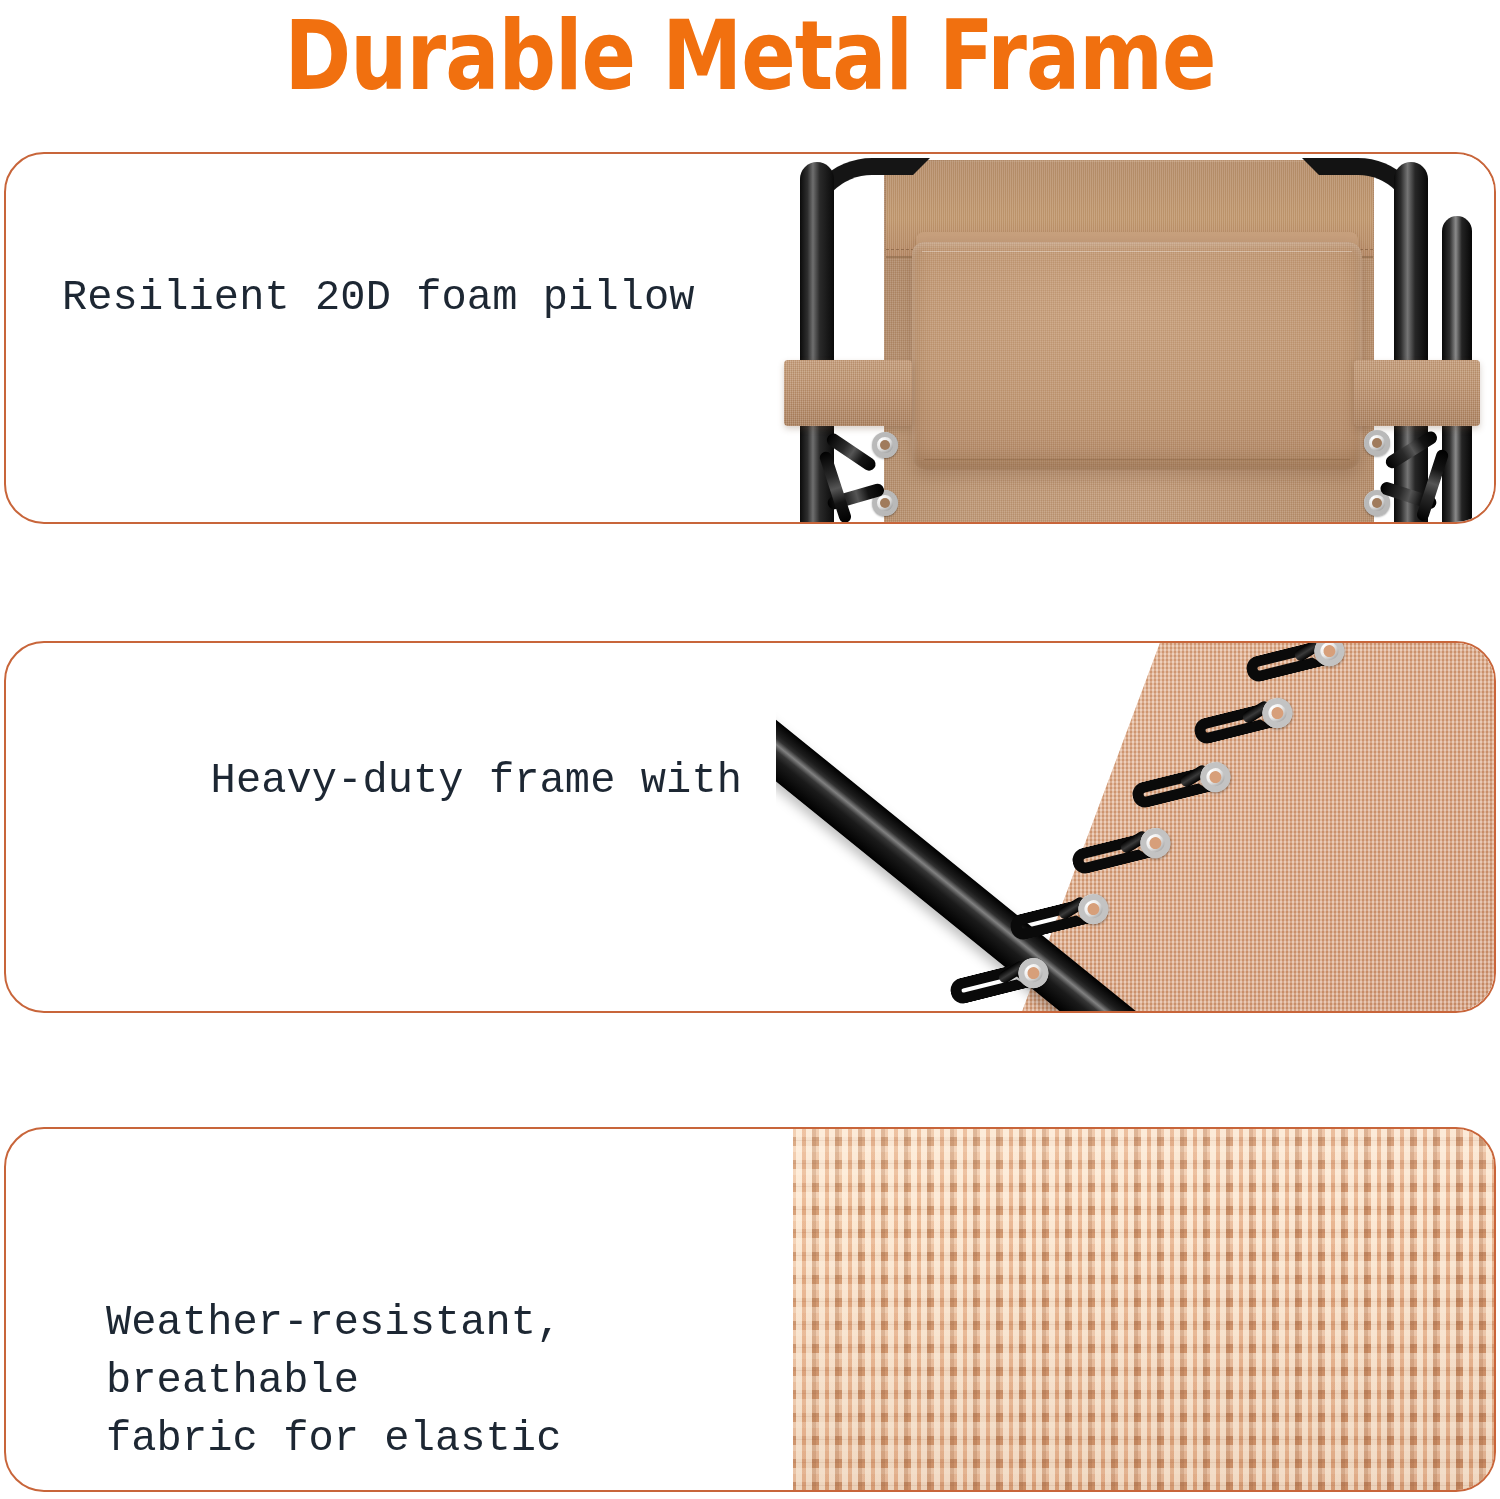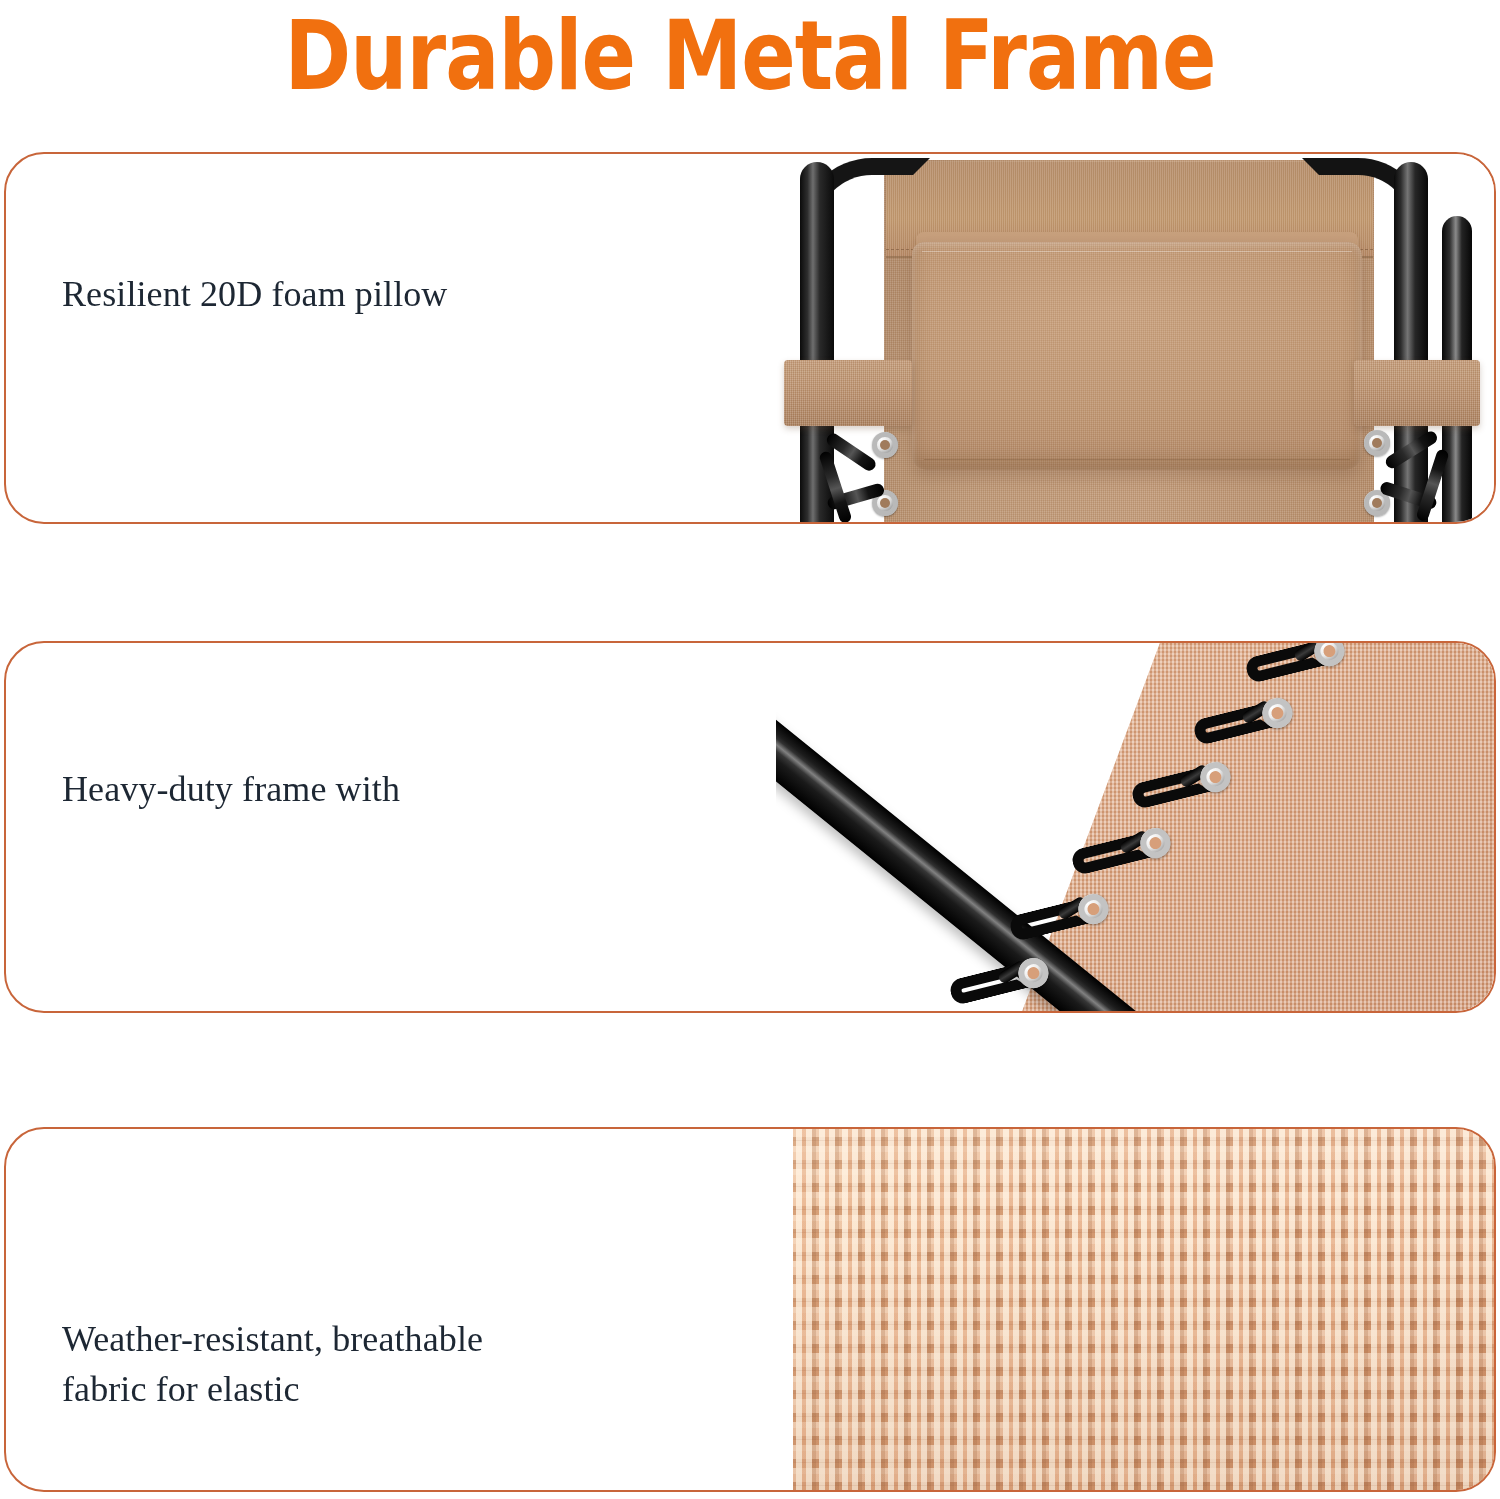--- a/index.html
+++ b/index.html
@@ -49,29 +49,29 @@
     overflow: hidden;
   }
   .card--one   { top: 152px;  height: 372px; }
   .card--two   { top: 641px;  height: 372px; }
   .card--three { top: 1127px; height: 365px; }
 
   .card-text {
     position: absolute;
     left: 56px;
     width: 680px;
-    font-family: Liberation Serif, serif;
-    font-size: 36px;
+    font-family: Liberation Mono, monospace;
+    font-size: 42px;
     line-height: 1.38;
     color: #1D2733;
     letter-spacing: 0.1px;
   }
   .card--one   .card-text { top: 116px; }
-  .card--two   .card-text { top: 122px; }
-  .card--three .card-text { top: 186px; }
+  .card--two   .card-text { top: 110px; text-align: right; }
+  .card--three .card-text { top: 166px; margin-left: 44px; }
 
   .card-media {
     position: absolute;
     top: 0;
     bottom: 0;
     right: 0;
     overflow: hidden;
   }
   .card--one   .card-media { left: 770px; }
   .card--two   .card-media { left: 770px; }

